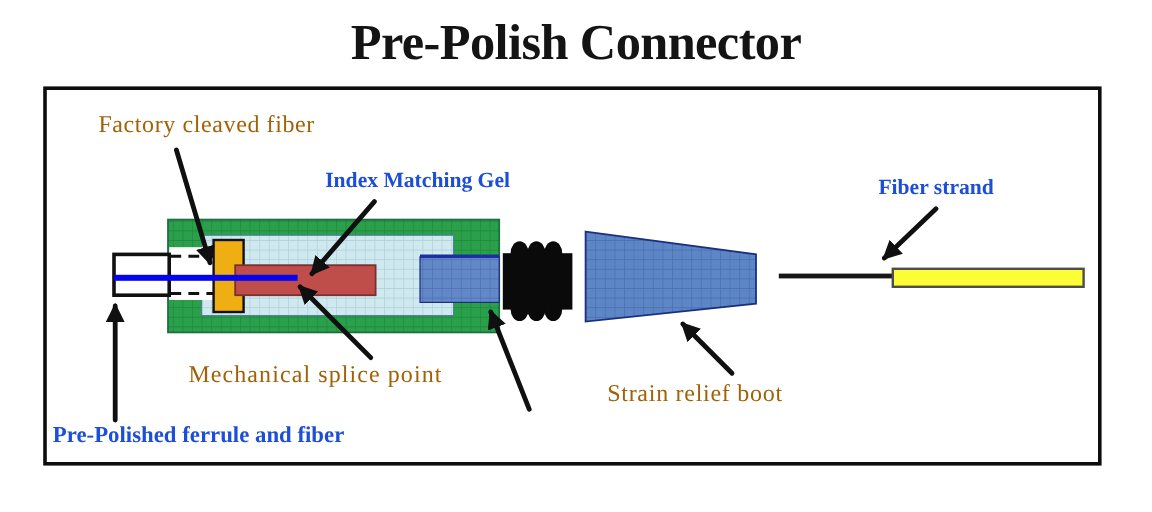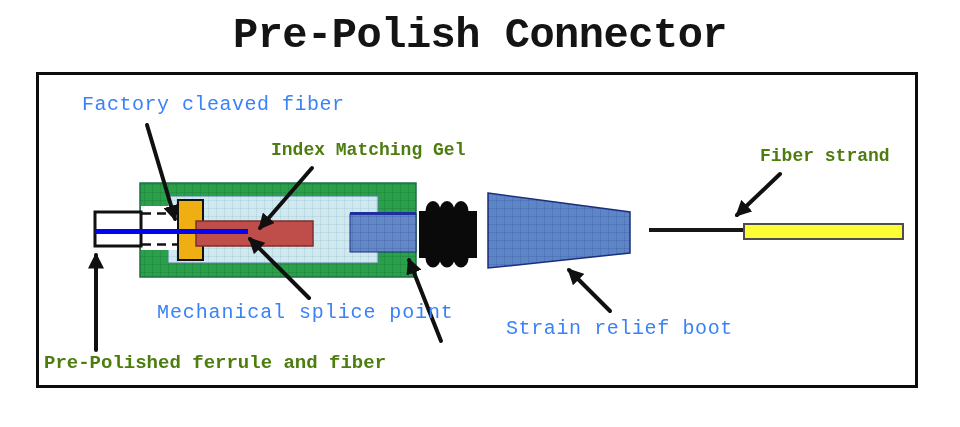--- a/index.html
+++ b/index.html
@@ -1,34 +1,34 @@
 <!DOCTYPE html>
 <html><head>
 <meta charset="utf-8">
 <style>
   html,body{margin:0;padding:0;background:#fff;}
   .page{
     position:relative;width:960px;height:427px;background:#ffffff;
-    font-family:Liberation Mono, monospace;overflow:hidden;
+    font-family:Liberation Serif, serif;overflow:hidden;
   }
   .title{
     position:absolute;top:12px;left:0;width:100%;text-align:center;
     font-size:42px;font-weight:bold;color:#141414;letter-spacing:-0.5px;
   }
   .frame{
     position:absolute;left:36px;top:72px;width:882px;height:316px;
     box-sizing:border-box;border:3px solid #0d0d0d;background:#ffffff;
   }
   .diagram-svg{position:absolute;left:0;top:0;width:960px;height:427px;}
   .lbl{position:absolute;white-space:nowrap;z-index:5;}
-  .lbl-black{color:#3b82f6;font-size:20px;font-weight:normal;letter-spacing:0.5px;}
-  .lbl-red{color:#4d7c0f;font-weight:bold;}
+  .lbl-black{color:#a16207;font-size:20px;font-weight:normal;letter-spacing:0.5px;}
+  .lbl-red{color:#1d4ed8;font-weight:bold;}
   .lbl-factory{left:82px;top:93px;}
   .lbl-gel{left:271px;top:140px;font-size:18px;}
-  .lbl-strand{left:732px;top:146px;font-size:18px;margin-left:28px;}
+  .lbl-strand{left:732px;top:146px;font-size:18px;}
   .lbl-splice{left:157px;top:301px;letter-spacing:0.9px;}
   .lbl-boot{left:506px;top:317px;letter-spacing:0.6px;}
   .lbl-clamp{left:387px;top:351px;}
   .lbl-ferrule{left:44px;top:352px;font-size:19px;}
 </style>
 </head>
 <body>
 
 <div class="page">
 

